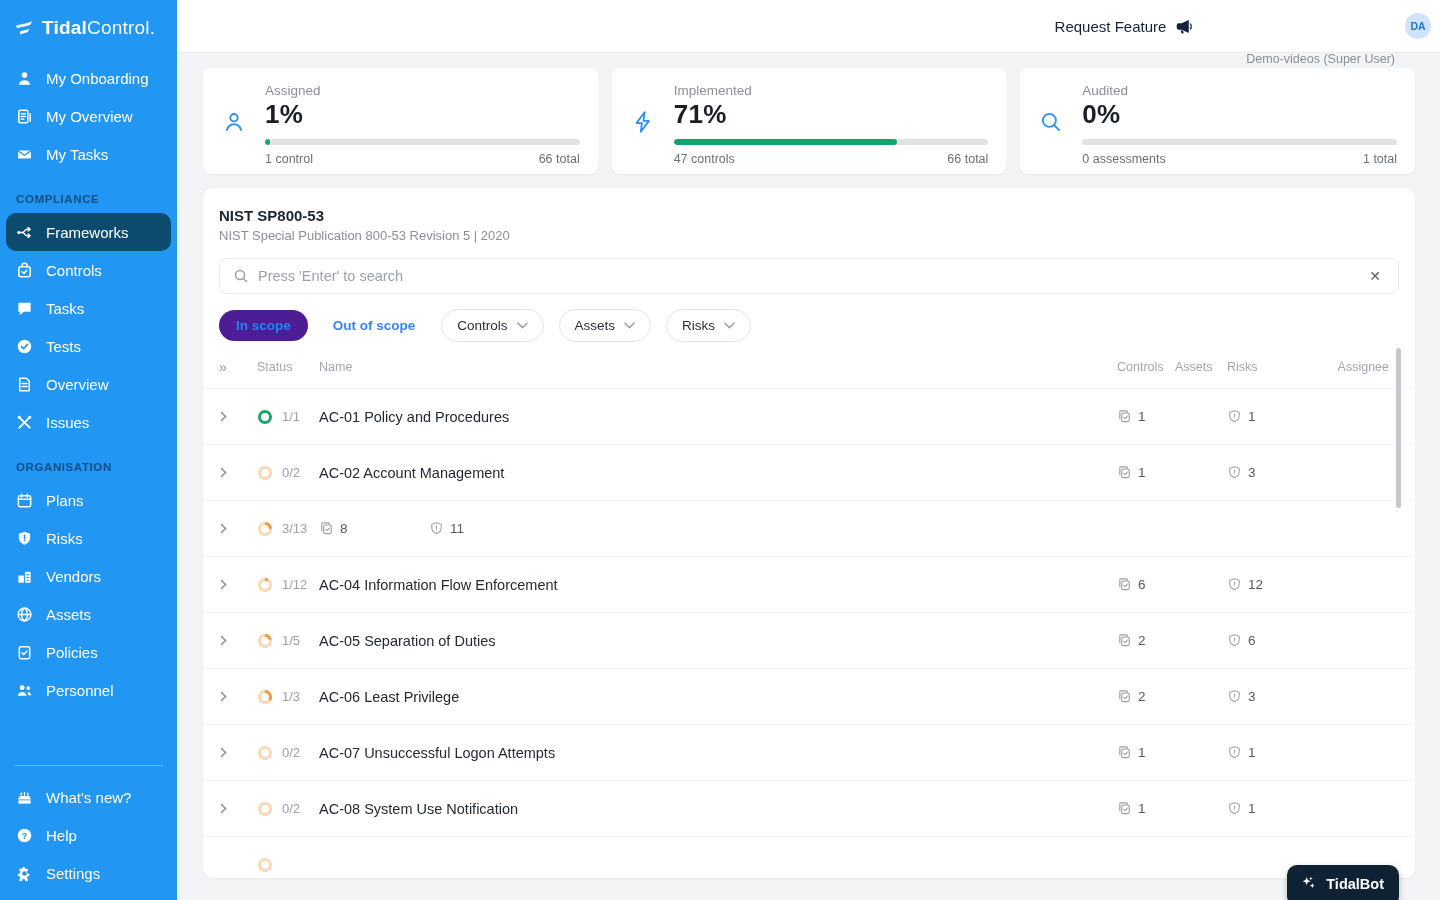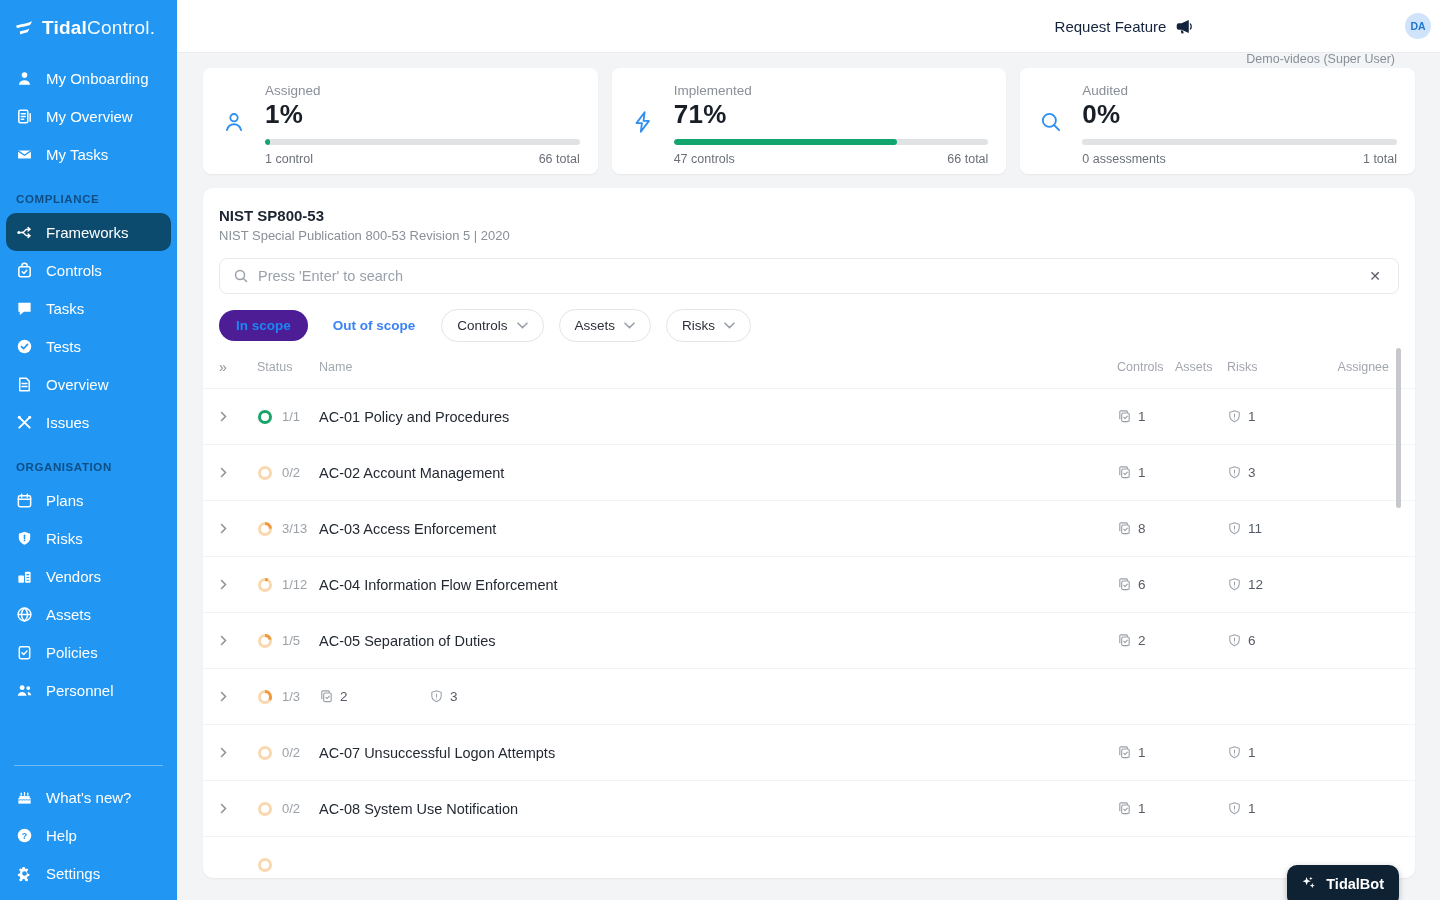--- a/index.html
+++ b/index.html
@@ -500,21 +500,20 @@
               <path d="M2.5 1.5l4 4-4 4"></path>
             </svg>
           </div>
           <div class="col-status status-cell">
             <svg width="16" height="16" viewBox="0 0 16 16">
               <circle cx="8" cy="8" r="5.5" fill="none" stroke="#fad7ae" stroke-width="3"></circle>
               <circle cx="8" cy="8" r="5.5" fill="none" stroke="#f0993e" stroke-width="3" stroke-dasharray="7.95 34.56" transform="rotate(-90 8 8)"></circle>
             </svg>
             <span class="fraction">3/13</span>
           </div>
-          <div class="col-name row-name">AC-03 Access Enforcement</div>
           <div class="col-controls count-cell">
             <span>
               <svg width="15" height="15" viewBox="0 0 16 16" fill="none" stroke="#9aa0a6" stroke-width="1.2">
                 <rect x="5" y="4.3" width="8" height="9.2" rx="1.5"></rect>
                 <path d="M11 4.3V3.1A1.1 1.1 0 0 0 9.9 2H4.1A1.1 1.1 0 0 0 3 3.1V11"></path>
                 <path d="M7.3 9l1.3 1.3L11 7.7" stroke-linecap="round" stroke-linejoin="round"></path>
               </svg>
             </span>
             <span>8</span>
           </div>
@@ -611,20 +610,21 @@
               <path d="M2.5 1.5l4 4-4 4"></path>
             </svg>
           </div>
           <div class="col-status status-cell">
             <svg width="16" height="16" viewBox="0 0 16 16">
               <circle cx="8" cy="8" r="5.5" fill="none" stroke="#fad7ae" stroke-width="3"></circle>
               <circle cx="8" cy="8" r="5.5" fill="none" stroke="#f0993e" stroke-width="3" stroke-dasharray="11.40 34.56" transform="rotate(-90 8 8)"></circle>
             </svg>
             <span class="fraction">1/3</span>
           </div>
+          <div class="col-name row-name">AC-06 Least Privilege</div>
           <div class="col-controls count-cell">
             <span>
               <svg width="15" height="15" viewBox="0 0 16 16" fill="none" stroke="#9aa0a6" stroke-width="1.2">
                 <rect x="5" y="4.3" width="8" height="9.2" rx="1.5"></rect>
                 <path d="M11 4.3V3.1A1.1 1.1 0 0 0 9.9 2H4.1A1.1 1.1 0 0 0 3 3.1V11"></path>
                 <path d="M7.3 9l1.3 1.3L11 7.7" stroke-linecap="round" stroke-linejoin="round"></path>
               </svg>
             </span>
             <span>2</span>
           </div>

